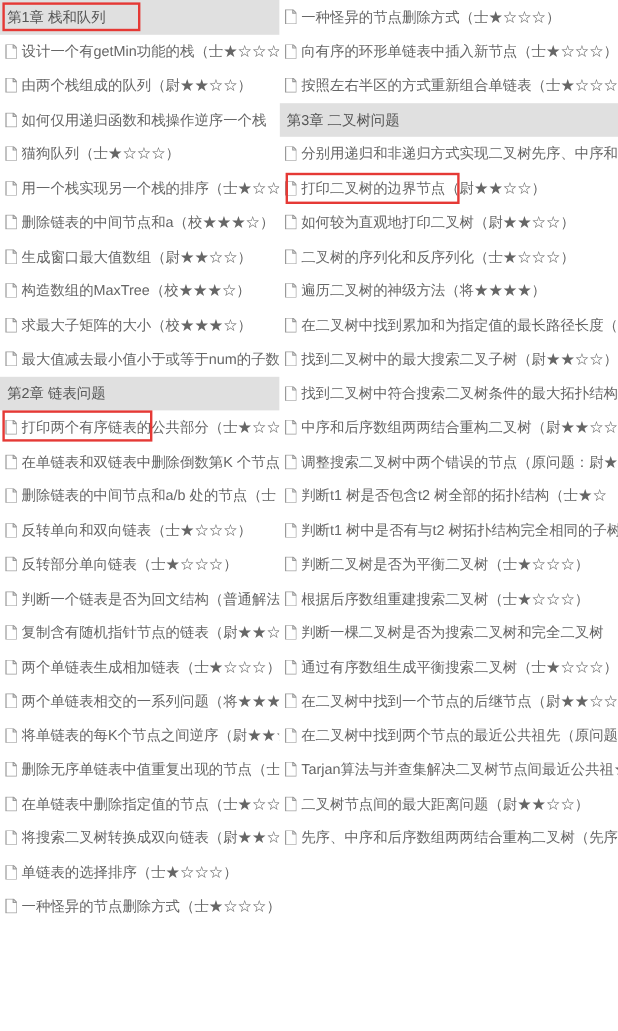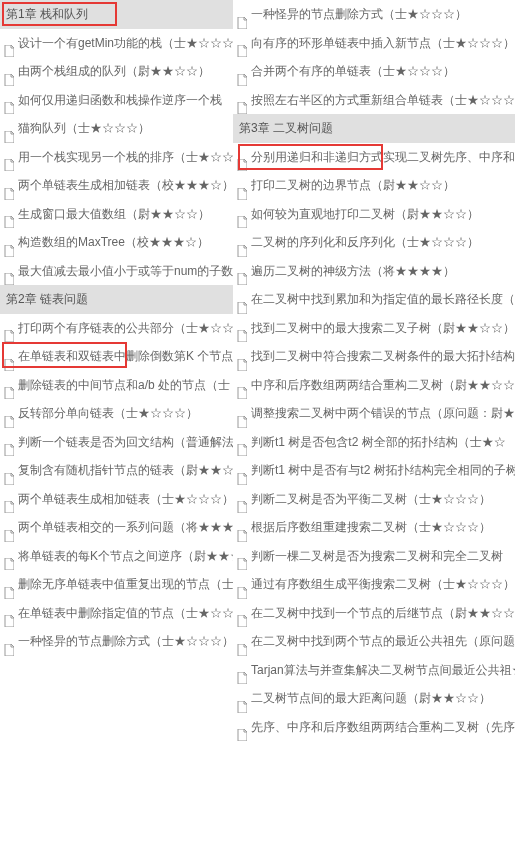--- a/index.html
+++ b/index.html
@@ -21,21 +21,21 @@
 }
 .col-left { width: 233px; }
 .col-right { width: 282px; }
 .item {
   height: 28.5px;
   line-height: 28.5px;
   padding-left: 4px;
   white-space: nowrap;
   overflow: hidden;
   display: flex;
-  align-items: flex-end;
+  align-items: center;
   cursor: pointer;
 }
 .item .icon {
   display: inline-block;
   width: 10px;
   height: 12px;
   margin-right: 4px;
   flex-shrink: 0;
 }
 .item .icon svg { display: block; }
@@ -112,39 +112,48 @@
         </span>
         <span class="txt">用一个栈实现另一个栈的排序（士★☆☆☆）</span>
       </div>
       <div class="item">
         <span class="icon">
           <svg width="10" height="12" viewBox="0 0 10 12">
             <path d="M1 0 L7 0 L10 3 L10 12 L1 12 Z" fill="none" stroke="#999" stroke-width="1"></path>
             <path d="M7 0 L7 3 L10 3" fill="none" stroke="#999" stroke-width="1"></path>
           </svg>
         </span>
-        <span class="txt">两个单链表生成相加链表（校★★★☆）</span>
+        <span class="txt">删除链表的中间节点和a（校★★★☆）</span>
       </div>
       <div class="item">
         <span class="icon">
           <svg width="10" height="12" viewBox="0 0 10 12">
             <path d="M1 0 L7 0 L10 3 L10 12 L1 12 Z" fill="none" stroke="#999" stroke-width="1"></path>
             <path d="M7 0 L7 3 L10 3" fill="none" stroke="#999" stroke-width="1"></path>
           </svg>
         </span>
         <span class="txt">生成窗口最大值数组（尉★★☆☆）</span>
       </div>
       <div class="item">
         <span class="icon">
           <svg width="10" height="12" viewBox="0 0 10 12">
             <path d="M1 0 L7 0 L10 3 L10 12 L1 12 Z" fill="none" stroke="#999" stroke-width="1"></path>
             <path d="M7 0 L7 3 L10 3" fill="none" stroke="#999" stroke-width="1"></path>
           </svg>
         </span>
         <span class="txt">构造数组的MaxTree（校★★★☆）</span>
+      </div>
+      <div class="item">
+        <span class="icon">
+          <svg width="10" height="12" viewBox="0 0 10 12">
+            <path d="M1 0 L7 0 L10 3 L10 12 L1 12 Z" fill="none" stroke="#999" stroke-width="1"></path>
+            <path d="M7 0 L7 3 L10 3" fill="none" stroke="#999" stroke-width="1"></path>
+          </svg>
+        </span>
+        <span class="txt">求最大子矩阵的大小（校★★★☆）</span>
       </div>
       <div class="item">
         <span class="icon">
           <svg width="10" height="12" viewBox="0 0 10 12">
             <path d="M1 0 L7 0 L10 3 L10 12 L1 12 Z" fill="none" stroke="#999" stroke-width="1"></path>
             <path d="M7 0 L7 3 L10 3" fill="none" stroke="#999" stroke-width="1"></path>
           </svg>
         </span>
         <span class="txt">最大值减去最小值小于或等于num的子数</span>
       </div>
@@ -178,20 +187,29 @@
         </span>
         <span class="txt">删除链表的中间节点和a/b 处的节点（士</span>
       </div>
       <div class="item">
         <span class="icon">
           <svg width="10" height="12" viewBox="0 0 10 12">
             <path d="M1 0 L7 0 L10 3 L10 12 L1 12 Z" fill="none" stroke="#999" stroke-width="1"></path>
             <path d="M7 0 L7 3 L10 3" fill="none" stroke="#999" stroke-width="1"></path>
           </svg>
         </span>
+        <span class="txt">反转单向和双向链表（士★☆☆☆）</span>
+      </div>
+      <div class="item">
+        <span class="icon">
+          <svg width="10" height="12" viewBox="0 0 10 12">
+            <path d="M1 0 L7 0 L10 3 L10 12 L1 12 Z" fill="none" stroke="#999" stroke-width="1"></path>
+            <path d="M7 0 L7 3 L10 3" fill="none" stroke="#999" stroke-width="1"></path>
+          </svg>
+        </span>
         <span class="txt">反转部分单向链表（士★☆☆☆）</span>
       </div>
       <div class="item">
         <span class="icon">
           <svg width="10" height="12" viewBox="0 0 10 12">
             <path d="M1 0 L7 0 L10 3 L10 12 L1 12 Z" fill="none" stroke="#999" stroke-width="1"></path>
             <path d="M7 0 L7 3 L10 3" fill="none" stroke="#999" stroke-width="1"></path>
           </svg>
         </span>
         <span class="txt">判断一个链表是否为回文结构（普通解法</span>
@@ -242,20 +260,38 @@
         <span class="txt">删除无序单链表中值重复出现的节点（士</span>
       </div>
       <div class="item">
         <span class="icon">
           <svg width="10" height="12" viewBox="0 0 10 12">
             <path d="M1 0 L7 0 L10 3 L10 12 L1 12 Z" fill="none" stroke="#999" stroke-width="1"></path>
             <path d="M7 0 L7 3 L10 3" fill="none" stroke="#999" stroke-width="1"></path>
           </svg>
         </span>
         <span class="txt">在单链表中删除指定值的节点（士★☆☆</span>
+      </div>
+      <div class="item">
+        <span class="icon">
+          <svg width="10" height="12" viewBox="0 0 10 12">
+            <path d="M1 0 L7 0 L10 3 L10 12 L1 12 Z" fill="none" stroke="#999" stroke-width="1"></path>
+            <path d="M7 0 L7 3 L10 3" fill="none" stroke="#999" stroke-width="1"></path>
+          </svg>
+        </span>
+        <span class="txt">将搜索二叉树转换成双向链表（尉★★☆</span>
+      </div>
+      <div class="item">
+        <span class="icon">
+          <svg width="10" height="12" viewBox="0 0 10 12">
+            <path d="M1 0 L7 0 L10 3 L10 12 L1 12 Z" fill="none" stroke="#999" stroke-width="1"></path>
+            <path d="M7 0 L7 3 L10 3" fill="none" stroke="#999" stroke-width="1"></path>
+          </svg>
+        </span>
+        <span class="txt">单链表的选择排序（士★☆☆☆）</span>
       </div>
       <div class="item">
         <span class="icon">
           <svg width="10" height="12" viewBox="0 0 10 12">
             <path d="M1 0 L7 0 L10 3 L10 12 L1 12 Z" fill="none" stroke="#999" stroke-width="1"></path>
             <path d="M7 0 L7 3 L10 3" fill="none" stroke="#999" stroke-width="1"></path>
           </svg>
         </span>
         <span class="txt">一种怪异的节点删除方式（士★☆☆☆）</span>
       </div>
@@ -271,29 +307,20 @@
         <span class="txt">一种怪异的节点删除方式（士★☆☆☆）</span>
       </div>
       <div class="item">
         <span class="icon">
           <svg width="10" height="12" viewBox="0 0 10 12">
             <path d="M1 0 L7 0 L10 3 L10 12 L1 12 Z" fill="none" stroke="#999" stroke-width="1"></path>
             <path d="M7 0 L7 3 L10 3" fill="none" stroke="#999" stroke-width="1"></path>
           </svg>
         </span>
         <span class="txt">向有序的环形单链表中插入新节点（士★☆☆☆）</span>
-      </div>
-      <div class="item">
-        <span class="icon">
-          <svg width="10" height="12" viewBox="0 0 10 12">
-            <path d="M1 0 L7 0 L10 3 L10 12 L1 12 Z" fill="none" stroke="#999" stroke-width="1"></path>
-            <path d="M7 0 L7 3 L10 3" fill="none" stroke="#999" stroke-width="1"></path>
-          </svg>
-        </span>
-        <span class="txt">合并两个有序的单链表（士★☆☆☆）</span>
       </div>
       <div class="item">
         <span class="icon">
           <svg width="10" height="12" viewBox="0 0 10 12">
             <path d="M1 0 L7 0 L10 3 L10 12 L1 12 Z" fill="none" stroke="#999" stroke-width="1"></path>
             <path d="M7 0 L7 3 L10 3" fill="none" stroke="#999" stroke-width="1"></path>
           </svg>
         </span>
         <span class="txt">按照左右半区的方式重新组合单链表（士★☆☆☆）</span>
       </div>

